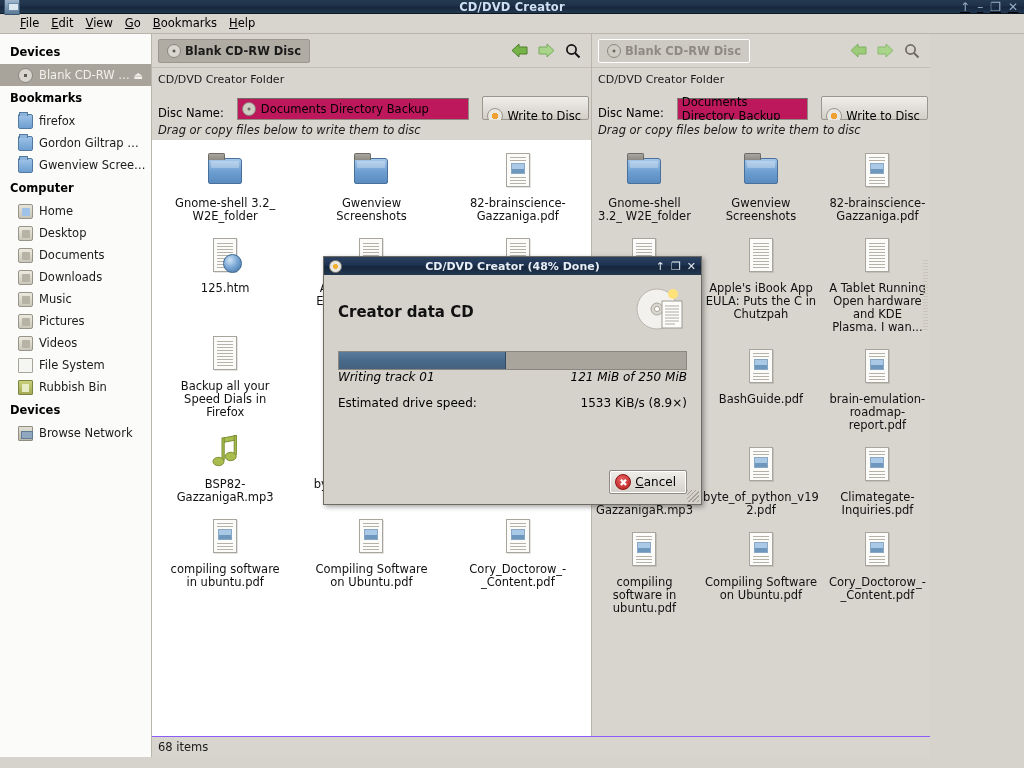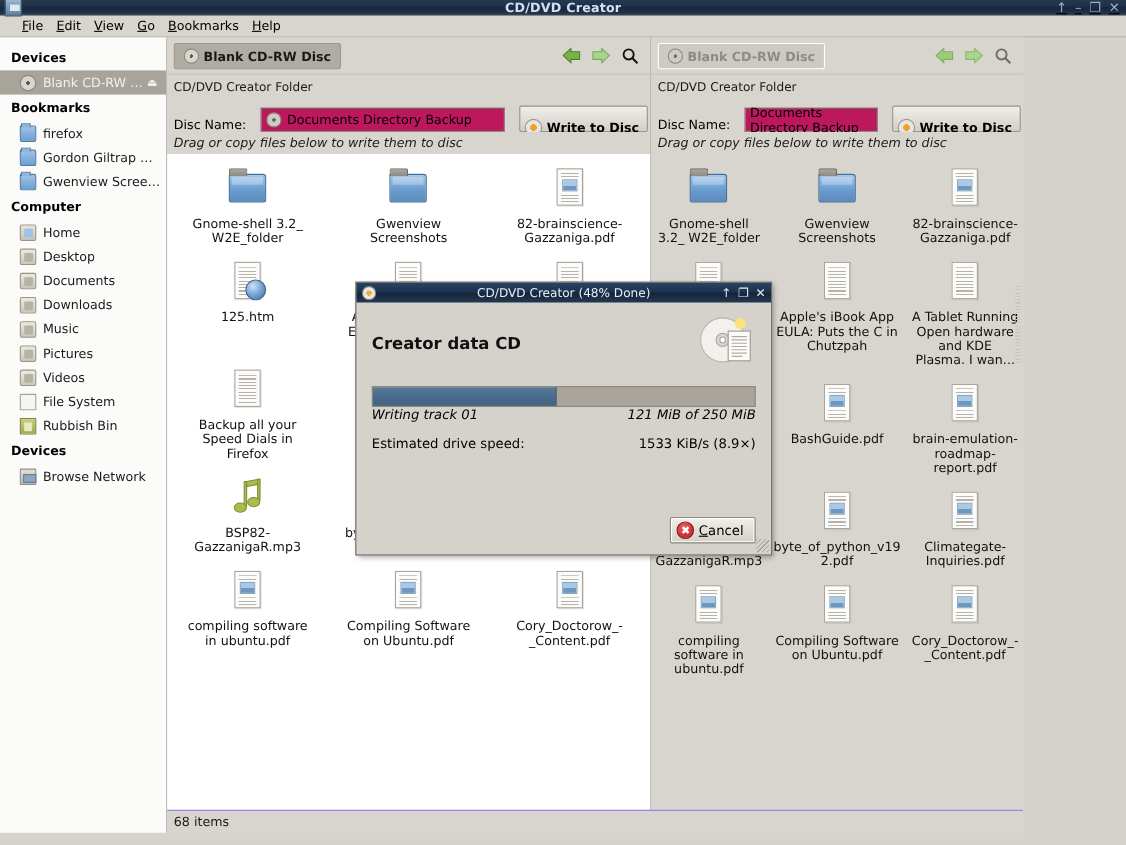--- a/index.html
+++ b/index.html
@@ -179,21 +179,21 @@
   .discname-input {
     flex: 1; min-width: 0; height: 22px; background: #be185d;
     border: 1px solid #8f8b83; border-top-color: #6f6b64;
     display: flex; align-items: center; gap: 5px; padding: 0 4px;
     font-size: 11.5px; color: #000;
   }
   .write-btn {
     flex: none; height: 24px; display: flex; align-items: center; gap: 4px;
     padding: 16px 7px 0 4px; font-size: 11.5px;
     background: linear-gradient(to bottom, #f0eeea, #d2cfc8);
-    border: 1px solid #9a968d; border-radius: 2px; font-weight: bold;
+    border: 1px solid #9a968d; border-radius: 2px;
   }
   .burn-ico {
     width: 16px; height: 16px; border-radius: 50%; flex: none;
     background: radial-gradient(circle at 50% 50%, #f0a030 0 30%, #e8e6e0 32% 100%);
     border: 1px solid #9a968d;
   }
   .hint {
     height: 20px; display: flex; align-items: center; padding-left: 6px;
     font-style: italic; font-size: 11.5px; color: #1a1a1a; background: #d8d5cf;
   }
@@ -299,21 +299,21 @@
     display: flex; align-items: center; position: relative;
     padding: 0 5px;
   }
   #dialog .dlg-title .dlg-ico {
     width: 13px; height: 13px; border-radius: 50%; flex: none;
     background: radial-gradient(circle at 50% 50%, #f0b030 0 30%, #e8e6e0 32% 100%);
     border: 1px solid #8b8780;
   }
   #dialog .dlg-title .dlg-text {
     position: absolute; left: 0; right: 0; text-align: center;
-    color: #e8eef6; font-weight: normal; font-size: 11px;
+    color: #e8eef6; font-weight: bold; font-size: 11px;
   }
   #dialog .dlg-btns {
     margin-left: auto; display: flex; gap: 6px; align-items: center;
     color: #dfe8f2; font-size: 11px; z-index: 2;
   }
   #dialog .dlg-body {
     flex: 1; padding: 14px 14px 10px 14px; display: flex; flex-direction: column;
     position: relative;
   }
   #dialog .dlg-heading {

